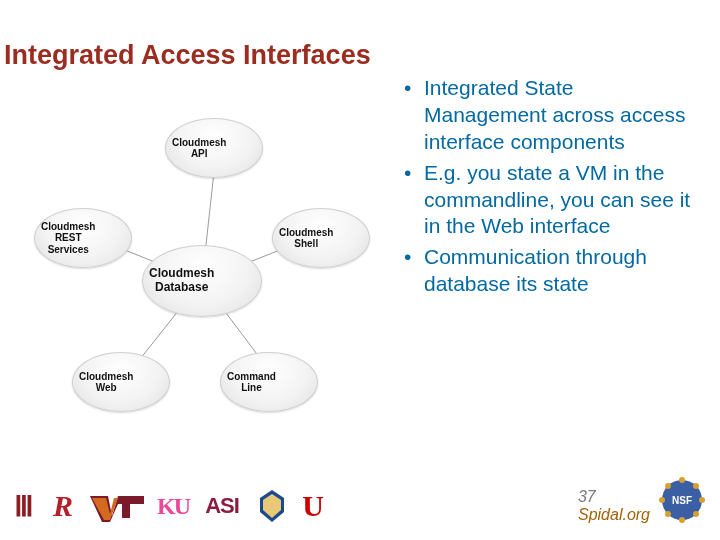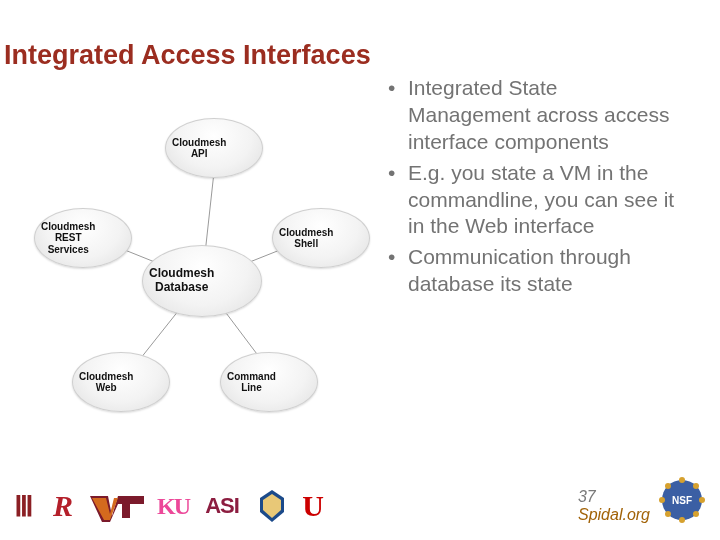--- a/index.html
+++ b/index.html
@@ -10,21 +10,21 @@
   .connectors { position: absolute; left: 0; top: 0; width: 362px; height: 310px; }
   .node { position: absolute; width: 98px; height: 60px; border-radius: 50%; background: radial-gradient(ellipse at 50% 30%, #ffffff 0%, #f3f3f3 55%, #dfdfdf 100%); border: 1px solid #cfcfcf; display: flex; align-items: center; justify-content: flex-start; text-align: center; font-size: 10px; line-height: 1.15; font-weight: bold; color: #111; box-shadow: 0 1px 2px rgba(0,0,0,.15); }
   .node span { padding: 2px 6px; }
   .node.center { width: 120px; height: 72px; font-size: 12px; }
   .n-api    { left: 155px; top: 18px; }
   .n-rest   { left: 24px;  top: 108px; }
   .n-shell  { left: 262px; top: 108px; }
   .n-web    { left: 62px;  top: 252px; }
   .n-cli    { left: 210px; top: 252px; }
   .n-db     { left: 132px; top: 145px; }
-  .bullets { position: absolute; left: 384px; top: 75px; width: 300px; font-size: 21px; color: #737373; line-height: 1.28; }
+  .bullets { position: absolute; left: 400px; top: 75px; width: 300px; font-size: 21px; color: #0369a1; line-height: 1.28; }
   .bullets ul { list-style: none; }
   .bullets li { position: relative; padding-left: 24px; margin-bottom: 4px; }
   .bullets li::before { content: "•"; position: absolute; left: 4px; top: 0; }
   .footer { position: absolute; left: 10px; bottom: 16px; width: 700px; display: flex; align-items: center; }
   .logos { display: flex; align-items: center; gap: 10px; }
   .logo { height: 36px; display: flex; align-items: center; justify-content: center; font-weight: bold; }
   .logo.iu { width: 28px; color: #8b1f24; font-size: 28px; font-family: Georgia, serif; }
   .logo.r  { width: 30px; color: #b41f2a; font-size: 30px; font-family: Georgia, serif; font-style: italic; }
   .logo.vt { width: 58px; }
   .logo.ku { width: 34px; color: #ec4899; font-size: 24px; font-family: "Trajan Pro", Georgia, serif; letter-spacing: -2px; }

